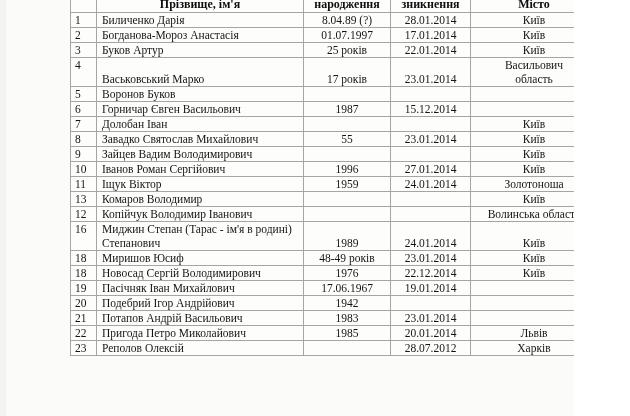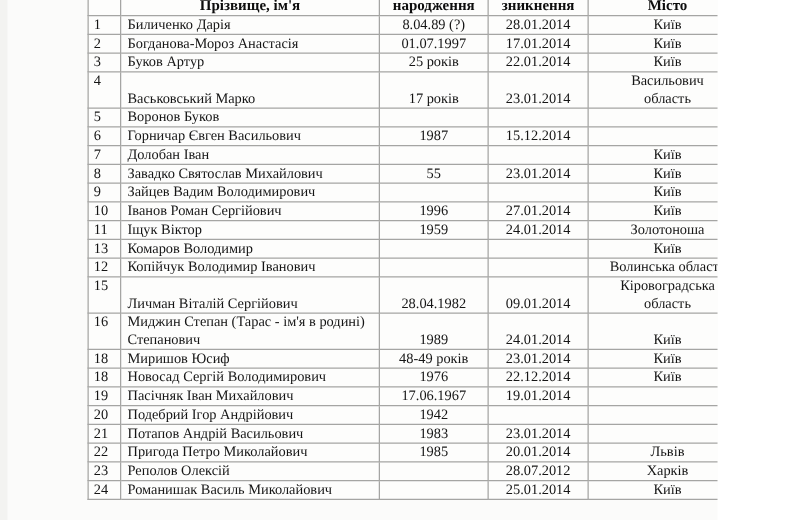--- a/index.html
+++ b/index.html
@@ -162,27 +162,20 @@
           <td class="c-city">Київ</td>
         </tr>
         <tr>
           <td class="c-num">12</td>
           <td class="c-name">Копійчук Володимир Іванович</td>
           <td class="c-birth"></td>
           <td class="c-dis"></td>
           <td class="c-city">Волинська область</td>
         </tr>
         <tr>
-          <td class="c-num">15</td>
-          <td class="c-name">Личман Віталій Сергійович</td>
-          <td class="c-birth">28.04.1982</td>
-          <td class="c-dis">09.01.2014</td>
-          <td class="c-city two-line">Кіровоградська область</td>
-        </tr>
-        <tr>
           <td class="c-num">16</td>
           <td class="c-name">Миджин Степан (Тарас - ім'я в родині) Степанович</td>
           <td class="c-birth">1989</td>
           <td class="c-dis">24.01.2014</td>
           <td class="c-city">Київ</td>
         </tr>
         <tr>
           <td class="c-num">18</td>
           <td class="c-name">Миришов Юсиф</td>
           <td class="c-birth">48-49 років</td>
@@ -224,22 +217,15 @@
           <td class="c-dis">20.01.2014</td>
           <td class="c-city">Львів</td>
         </tr>
         <tr>
           <td class="c-num">23</td>
           <td class="c-name">Реполов Олексій</td>
           <td class="c-birth"></td>
           <td class="c-dis">28.07.2012</td>
           <td class="c-city">Харків</td>
         </tr>
-        <tr>
-          <td class="c-num">24</td>
-          <td class="c-name">Романишак Василь Миколайович</td>
-          <td class="c-birth"></td>
-          <td class="c-dis">25.01.2014</td>
-          <td class="c-city">Київ</td>
-        </tr>
       </tbody>
   </table>
 </div>
 
 </body></html>

